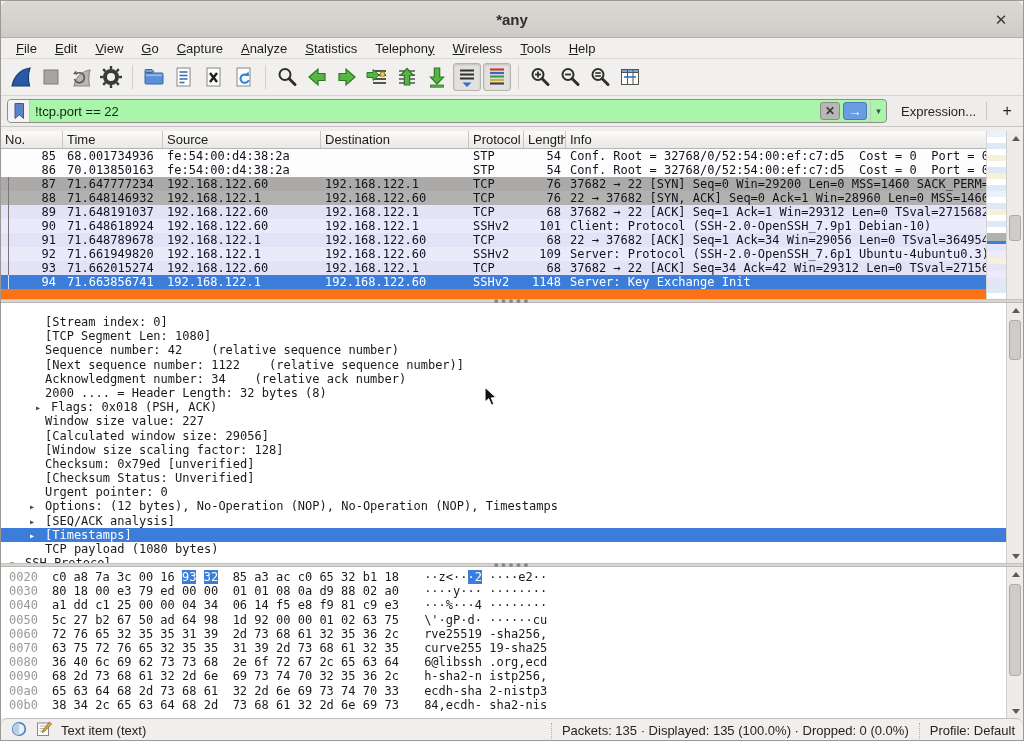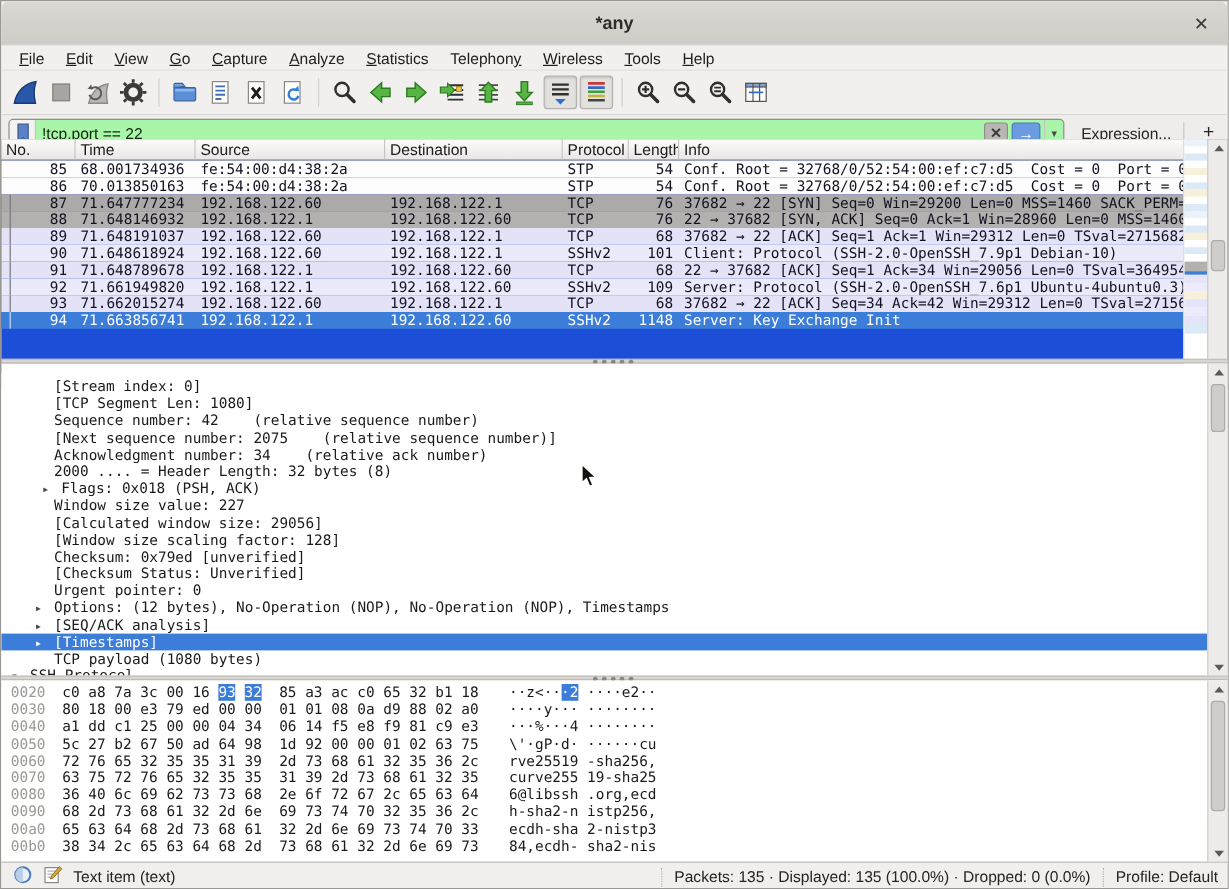--- a/index.html
+++ b/index.html
@@ -38,21 +38,21 @@
   .fclear { width:20px; height:18px; background:#b9b7b4; border:1px solid #8f8d8a; border-radius:3px; color:#3c3b39;
     display:flex; align-items:center; justify-content:center; font-size:12px; font-weight:bold; margin-right:3px; }
   .fapply { width:24px; height:18px; background:#6b9be0; border:1px solid #4a7ab8; border-radius:3px; color:#fff;
     display:flex; align-items:center; justify-content:center; font-size:13px; font-weight:bold; }
   .fdrop { width:16px; height:22px; display:flex; align-items:center; justify-content:center; font-size:9px; color:#4a4948; border-left:1px solid #c6c4c1; margin-left:3px;}
   .fexpr { font-size:13px; color:#262523; margin-left:14px; }
   .fsep { width:1px; height:18px; background:#c9c7c4; margin:0 10px; }
   .fplus { font-size:16px; color:#262523; width:20px; text-align:center; }
 
   
-  .plist { position:absolute; top:115px; left:0; right:0; height:208px; background:#1d4ed8; }
+  .plist { position:absolute; top:130px; left:0; right:0; height:208px; background:#f97316; }
   .phead { position:absolute; top:0; left:0; width:987px; height:18px; display:flex;
     background:linear-gradient(#fcfbfa,#eae8e6); border-bottom:1px solid #b7b4b1; }
   .phead .pc { font-size:13px; color:#1b1b1a; border-right:1px solid #c9c7c4; padding-top:1px; }
   .prows { position:absolute; top:18px; left:0; width:987px; height:141px; overflow:hidden;
     font-family:"DejaVu Sans Mono", monospace; font-size:12px; }
   .prow { display:flex; height:14px; line-height:14px; color:#121220; }
   .pc { padding-left:4px; overflow:hidden; white-space:pre; flex-shrink:0; }
   .pc0{width:62px;} .pc1{width:100px;} .pc2{width:158px;} .pc3{width:148px;} .pc4{width:55px;} .pc5{width:42px;} .pc6{flex:1;}
   .prow .pc0 { text-align:right; padding-right:7px; position:relative; }
   .prow .pc5 { text-align:right; padding-right:5px; }
@@ -91,21 +91,21 @@
   
   .hexpane { position:absolute; top:566px; left:0; right:0; height:151px; background:#fff; overflow:hidden; }
   .hrows { position:absolute; top:3px; left:8px; right:17px; font-family:"DejaVu Sans Mono", monospace; font-size:12px; color:#1a1a18; }
   .hrow { height:14.2px; line-height:14.2px; white-space:pre; }
   .hoff { color:#9a9894; margin-right:14px; }
   .hascii { margin-left:18px; }
   .hl { background:#3b7dd8; color:#fff; }
 
   
   .statusbar { position:absolute; top:717px; left:0; right:0; height:24px; background:#f0efed; border-top:1px solid #c3c0bd;
-    display:flex; align-items:center; font-size:13px; color:#252422; }
+    display:flex; align-items:center; font-size:13px; color:#252422;border-radius:7px; }
   .st-left { display:flex; align-items:center; gap:9px; padding-left:10px; flex:1; }
   .st-dotsep { width:1px; height:16px; border-left:1px dotted #b3b1ae; margin:0 10px; }
   .st-right { display:flex; align-items:center; padding-right:8px; }
 
   .cursor { position:absolute; left:483px; top:385px; z-index:50; }
 </style>
 </head>
 <body>
 
 <div class="window">
@@ -469,21 +469,21 @@
 
   <div class="splitter" style="top:298px">
       <span>●●●●●</span>
     </div>
 
   <div class="details">
     <div class="dlines">
         <div class="dline" style="padding-left: 28px;"><span class="tw"></span><span>[Stream index: 0]</span></div>
         <div class="dline" style="padding-left: 28px;"><span class="tw"></span><span>[TCP Segment Len: 1080]</span></div>
         <div class="dline" style="padding-left: 28px;"><span class="tw"></span><span>Sequence number: 42    (relative sequence number)</span></div>
-        <div class="dline" style="padding-left: 28px;"><span class="tw"></span><span>[Next sequence number: 2075    (relative sequence number)]</span></div>
+        <div class="dline" style="padding-left: 28px;"><span class="tw"></span><span>[Next sequence number: 1122    (relative sequence number)]</span></div>
         <div class="dline" style="padding-left: 28px;"><span class="tw"></span><span>Acknowledgment number: 34    (relative ack number)</span></div>
         <div class="dline" style="padding-left: 28px;"><span class="tw"></span><span>2000 .... = Header Length: 32 bytes (8)</span></div>
         <div class="dline" style="padding-left: 34px;"><span class="tw">▸</span><span>Flags: 0x018 (PSH, ACK)</span></div>
         <div class="dline" style="padding-left: 28px;"><span class="tw"></span><span>Window size value: 227</span></div>
         <div class="dline" style="padding-left: 28px;"><span class="tw"></span><span>[Calculated window size: 29056]</span></div>
         <div class="dline" style="padding-left: 28px;"><span class="tw"></span><span>[Window size scaling factor: 128]</span></div>
         <div class="dline" style="padding-left: 28px;"><span class="tw"></span><span>Checksum: 0x79ed [unverified]</span></div>
         <div class="dline" style="padding-left: 28px;"><span class="tw"></span><span>[Checksum Status: Unverified]</span></div>
         <div class="dline" style="padding-left: 28px;"><span class="tw"></span><span>Urgent pointer: 0</span></div>
         <div class="dline" style="padding-left: 28px;"><span class="tw">▸</span><span>Options: (12 bytes), No-Operation (NOP), No-Operation (NOP), Timestamps</span></div>

